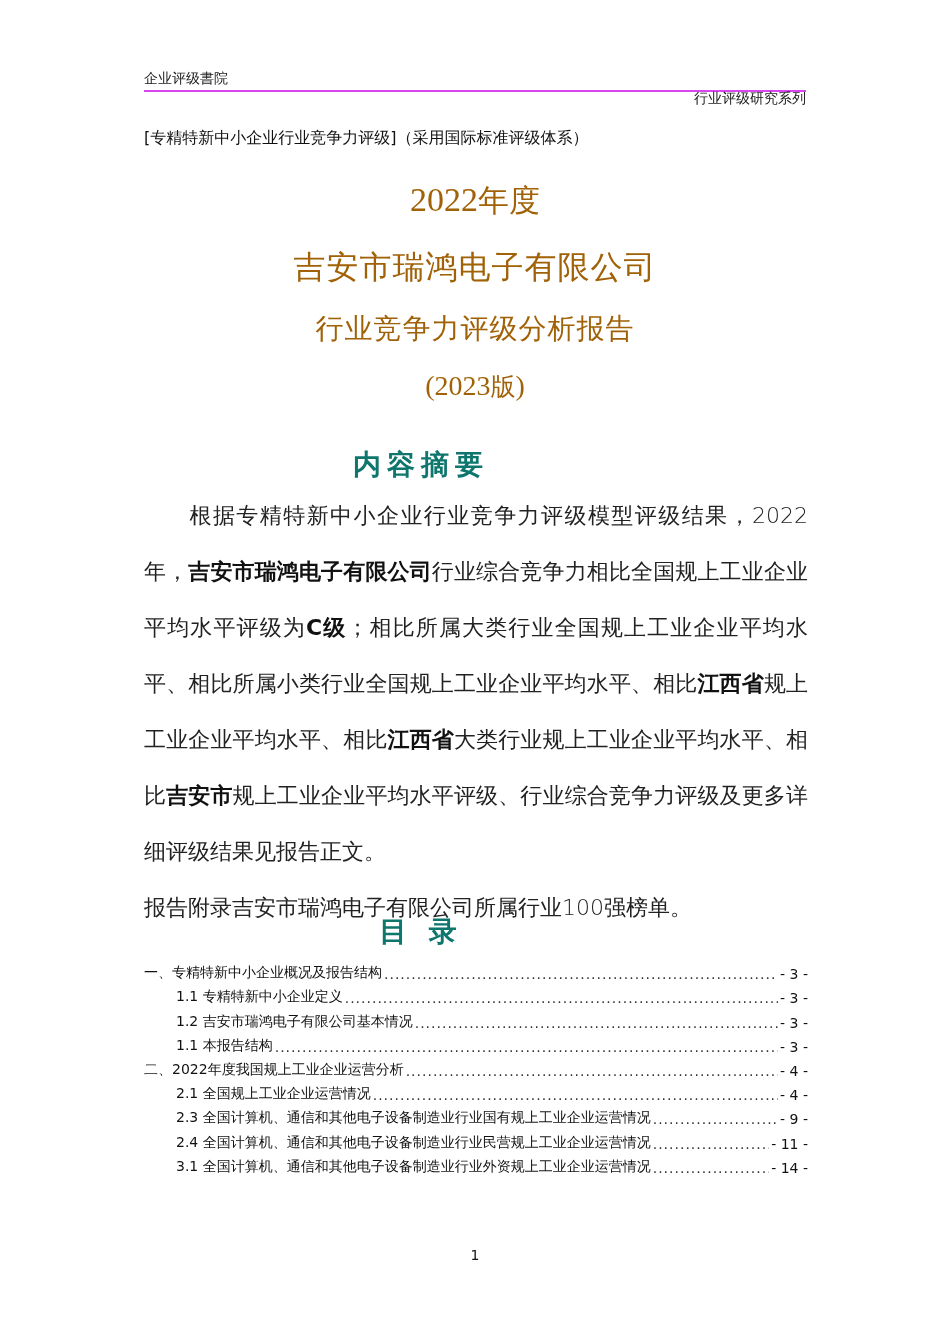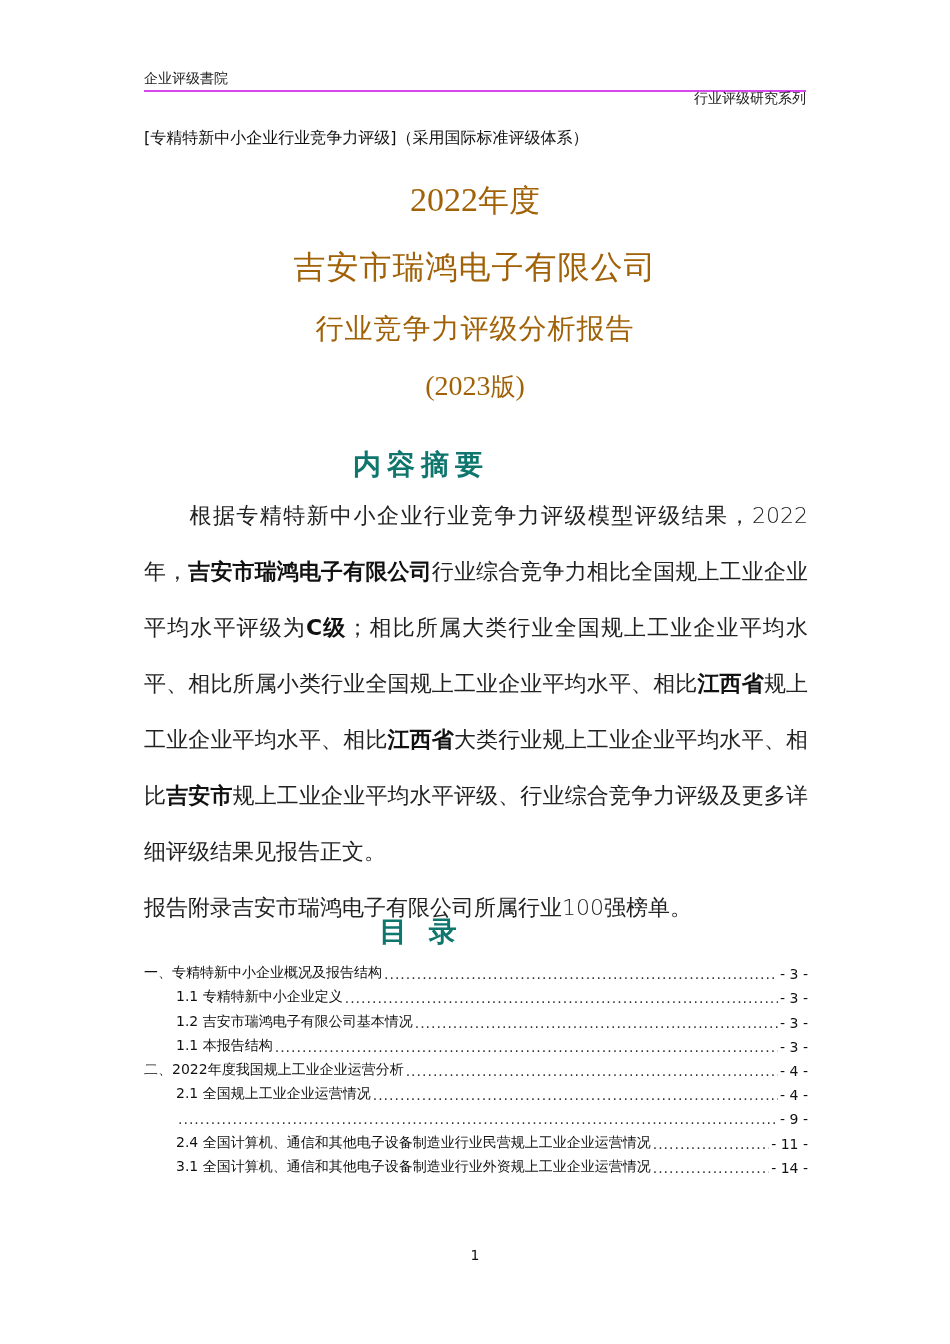--- a/index.html
+++ b/index.html
@@ -91,20 +91,21 @@
       <span class="label">二、2022年度我国规上工业企业运营分析</span>
       <span class="dots"></span>
       <span class="page">- 4 -</span>
     </div>
   <div class="toc-row l2">
       <span class="label">2.1 全国规上工业企业运营情况</span>
       <span class="dots"></span>
       <span class="page">- 4 -</span>
     </div>
   <div class="toc-row l2">
+      <span class="label">2.3 全国计算机、通信和其他电子设备制造业行业国有规上工业企业运营情况</span>
       <span class="dots"></span>
       <span class="page">- 9 -</span>
     </div>
   <div class="toc-row l2">
       <span class="label">2.4 全国计算机、通信和其他电子设备制造业行业民营规上工业企业运营情况</span>
       <span class="dots"></span>
       <span class="page">- 11 -</span>
     </div>
   <div class="toc-row l2">
       <span class="label">3.1 全国计算机、通信和其他电子设备制造业行业外资规上工业企业运营情况</span>

